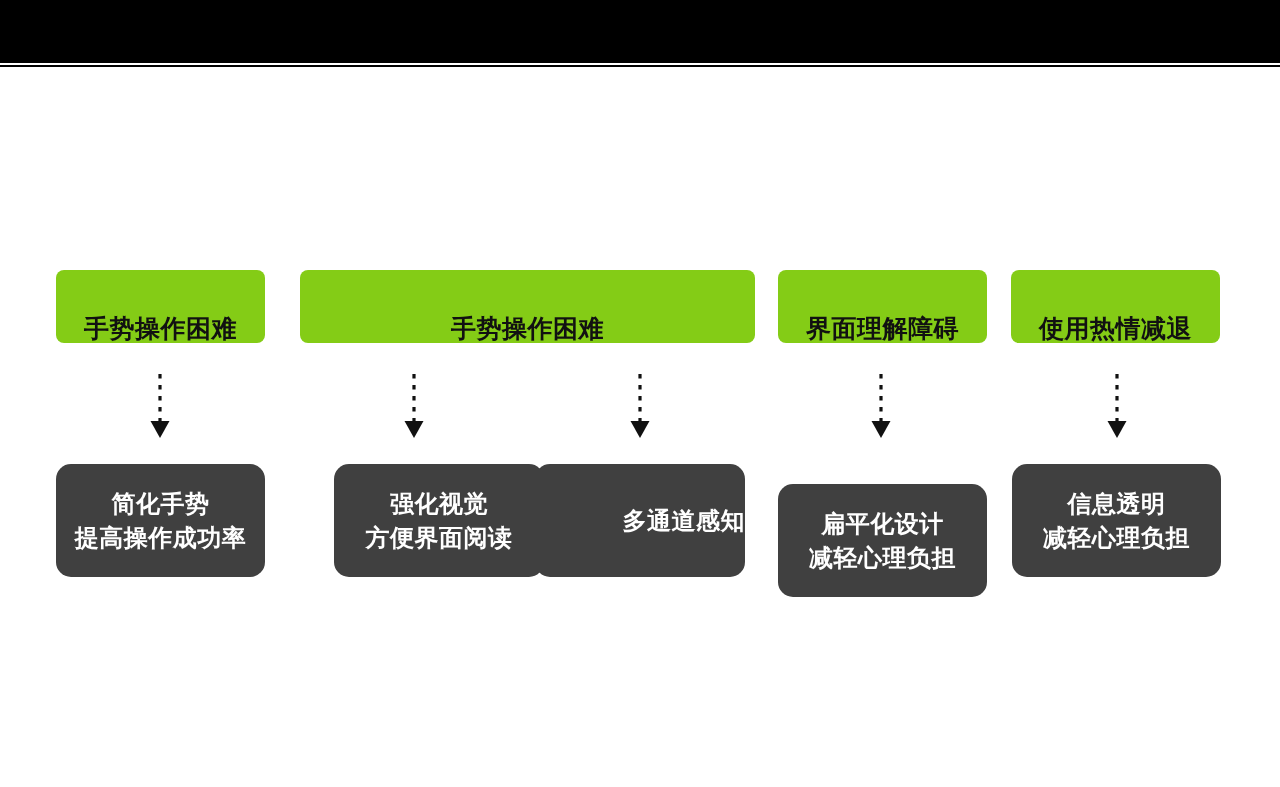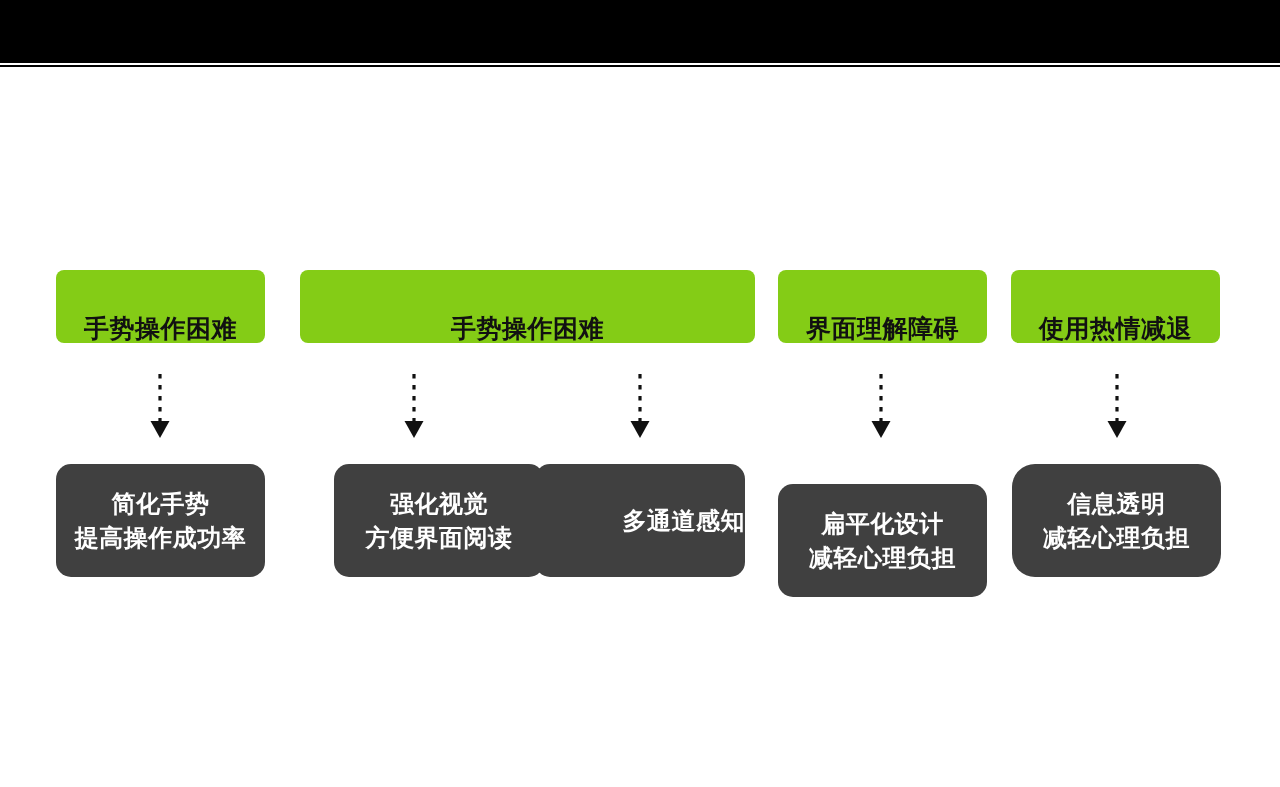--- a/index.html
+++ b/index.html
@@ -146,18 +146,18 @@
 
   <div class="solution-box" style="left:535px; top:464px; width:210px; height:113px;align-items:flex-end;">
     <span class="solution-line">多通道感知</span>
   </div>
 
   <div class="solution-box" style="left:778px; top:484px; width:209px; height:113px;">
     <span class="solution-line">扁平化设计</span>
     <span class="solution-line">减轻心理负担</span>
   </div>
 
-  <div class="solution-box" style="left:1012px; top:464px; width:209px; height:113px;border-radius:23px;">
+  <div class="solution-box" style="left:1012px; top:464px; width:209px; height:113px;">
     <span class="solution-line">信息透明</span>
     <span class="solution-line">减轻心理负担</span>
   </div>
 
 </div>
 
 </body></html>

